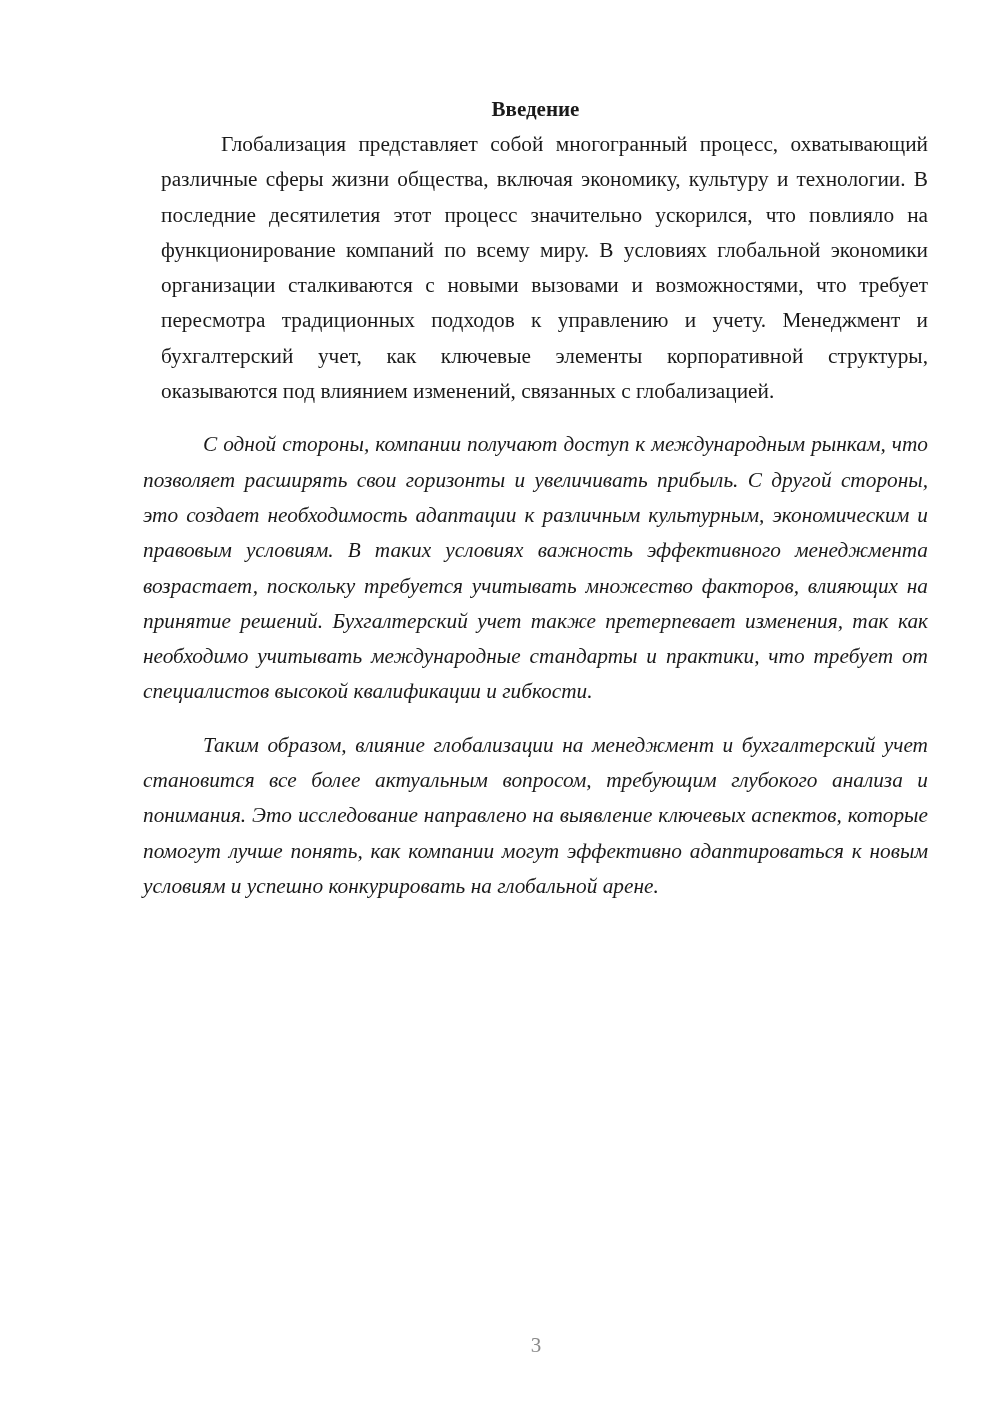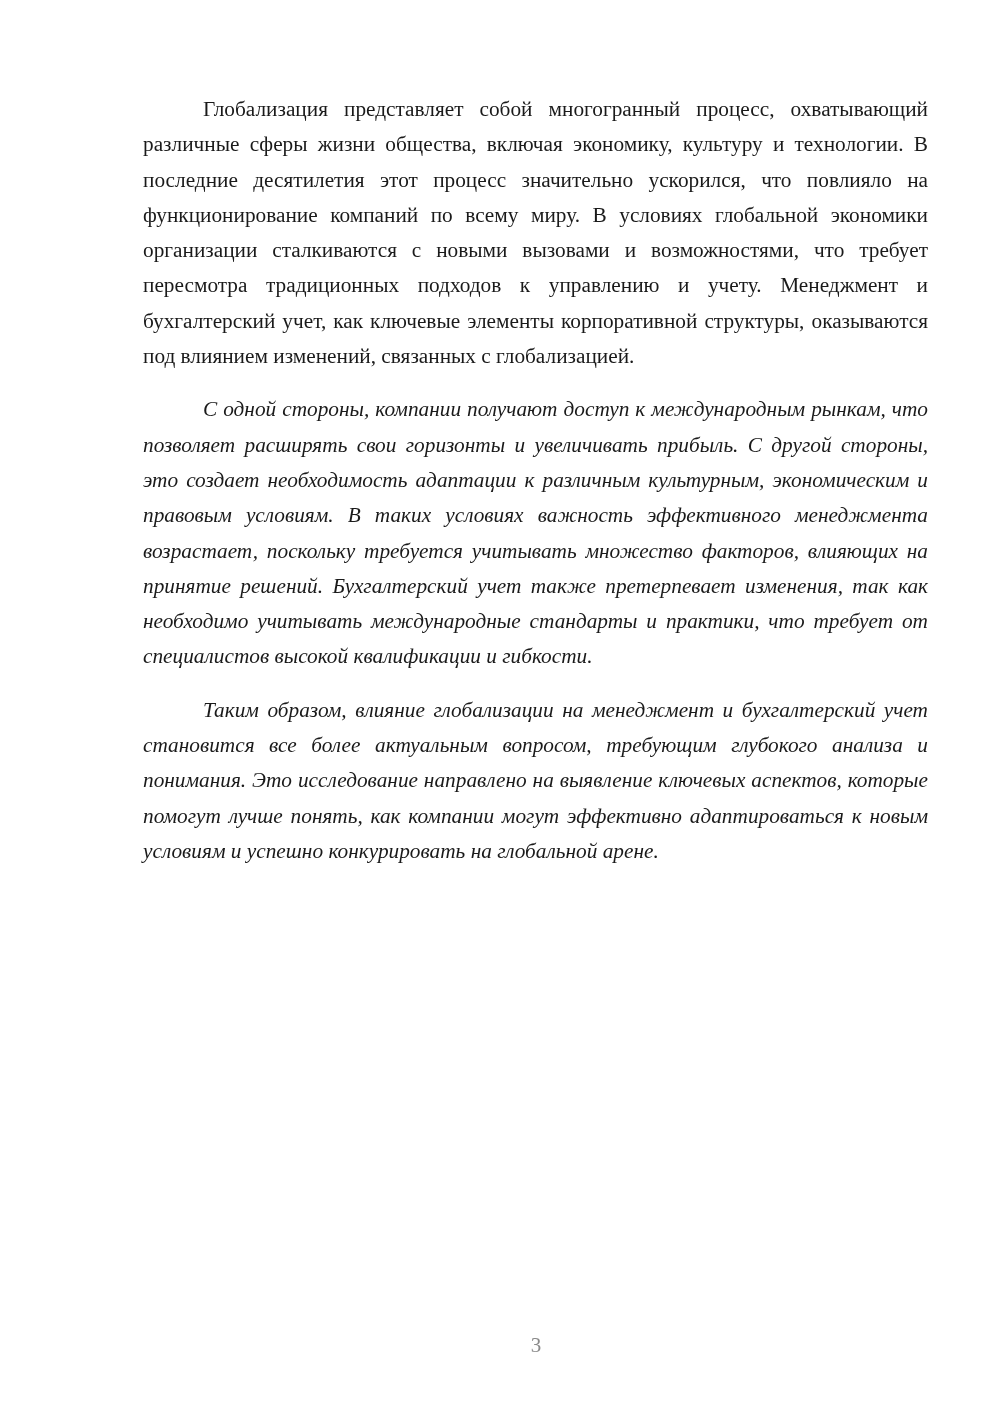--- a/index.html
+++ b/index.html
@@ -37,33 +37,35 @@
       margin: 0;
       letter-spacing: 0;
       word-spacing: 0;
     }
     .para + .para {
       margin-top: 18px;
       font-style: italic;
     }
     .heading + .para {
       margin-top: 0;
+      margin-left: 18px;
     }
     .page-number {
       position: absolute;
       left: 0;
       width: 1072px;
       top: 1333px;
       text-align: center;
       font-size: 21px;
       color: #8a8a8a;
     }
   </style>
 </head>
 <body>
 
 <div class="page">
+  <h1 class="heading">Введение</h1>
   <p class="para">Глобализация представляет собой многогранный процесс, охватывающий различные сферы жизни общества, включая экономику, культуру и технологии. В последние десятилетия этот процесс значительно ускорился, что повлияло на функционирование компаний по всему миру. В условиях глобальной экономики организации сталкиваются с новыми вызовами и возможностями, что требует пересмотра традиционных подходов к управлению и учету. Менеджмент и бухгалтерский учет, как ключевые элементы корпоративной структуры, оказываются под влиянием изменений, связанных с глобализацией.</p>
   <p class="para">С одной стороны, компании получают доступ к международным рынкам, что позволяет расширять свои горизонты и увеличивать прибыль. С другой стороны, это создает необходимость адаптации к различным культурным, экономическим и правовым условиям. В таких условиях важность эффективного менеджмента возрастает, поскольку требуется учитывать множество факторов, влияющих на принятие решений. Бухгалтерский учет также претерпевает изменения, так как необходимо учитывать международные стандарты и практики, что требует от специалистов высокой квалификации и гибкости.</p>
   <p class="para">Таким образом, влияние глобализации на менеджмент и бухгалтерский учет становится все более актуальным вопросом, требующим глубокого анализа и понимания. Это исследование направлено на выявление ключевых аспектов, которые помогут лучше понять, как компании могут эффективно адаптироваться к новым условиям и успешно конкурировать на глобальной арене.</p>
 </div>
 
 <div class="page-number">3</div>
 
 </body></html>

